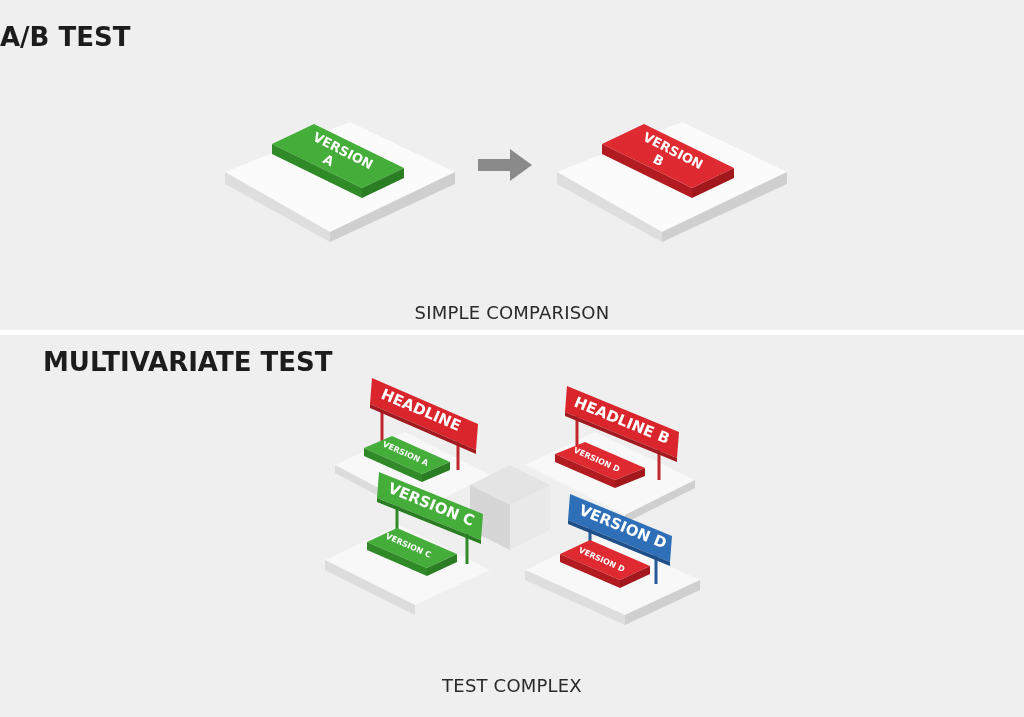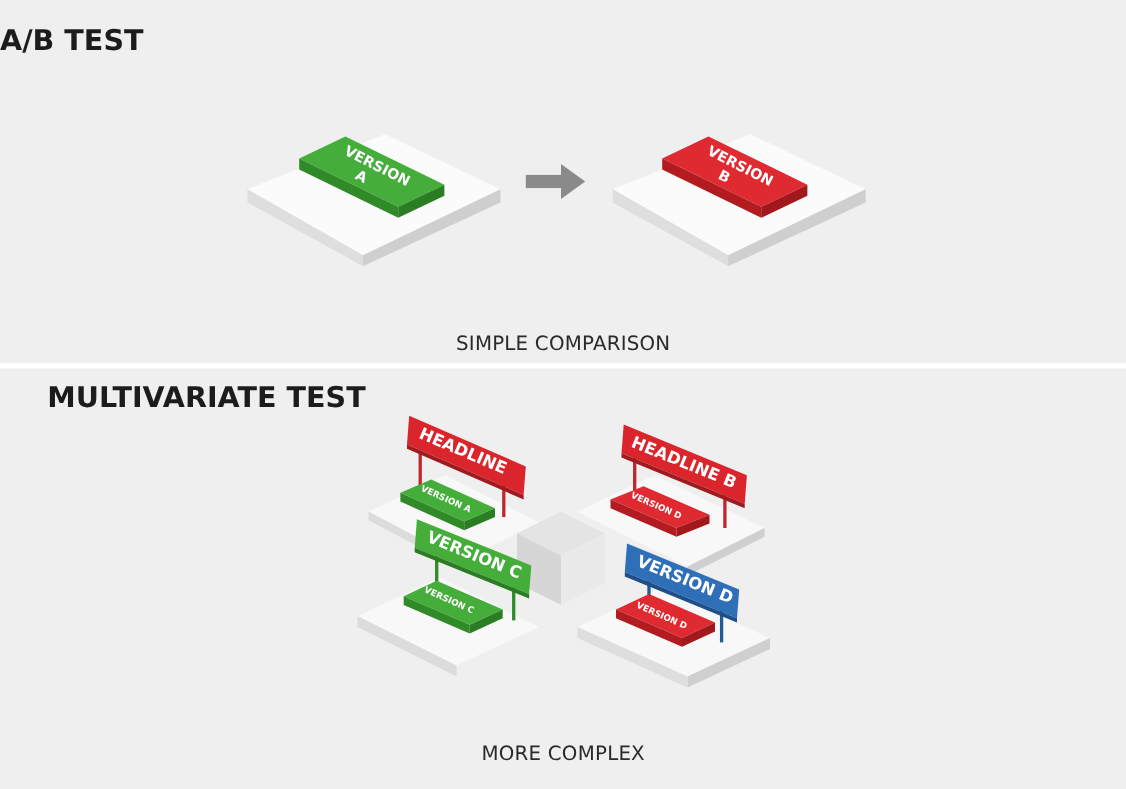--- a/index.html
+++ b/index.html
@@ -141,13 +141,13 @@
     <tspan>VERSION D</tspan>
   </text>
   <polygon points="0,66 30,52 90,78 60,92" fill="#de2a30"></polygon>
   <polygon points="0,66 60,92 60,100 0,74" fill="#b21c21"></polygon>
   <polygon points="60,92 90,78 90,86 60,100" fill="#a3181d"></polygon>
   <text class="iso-text" font-size="8" transform="translate(18,64) rotate(24)">
     <tspan>VERSION D</tspan>
   </text>
 </svg>
 
-<div class="caption" style="top:675px;">MORE COMPLEX</div>
+<div class="caption" style="top:675px;">TEST COMPLEX</div>
 
 </body></html>

